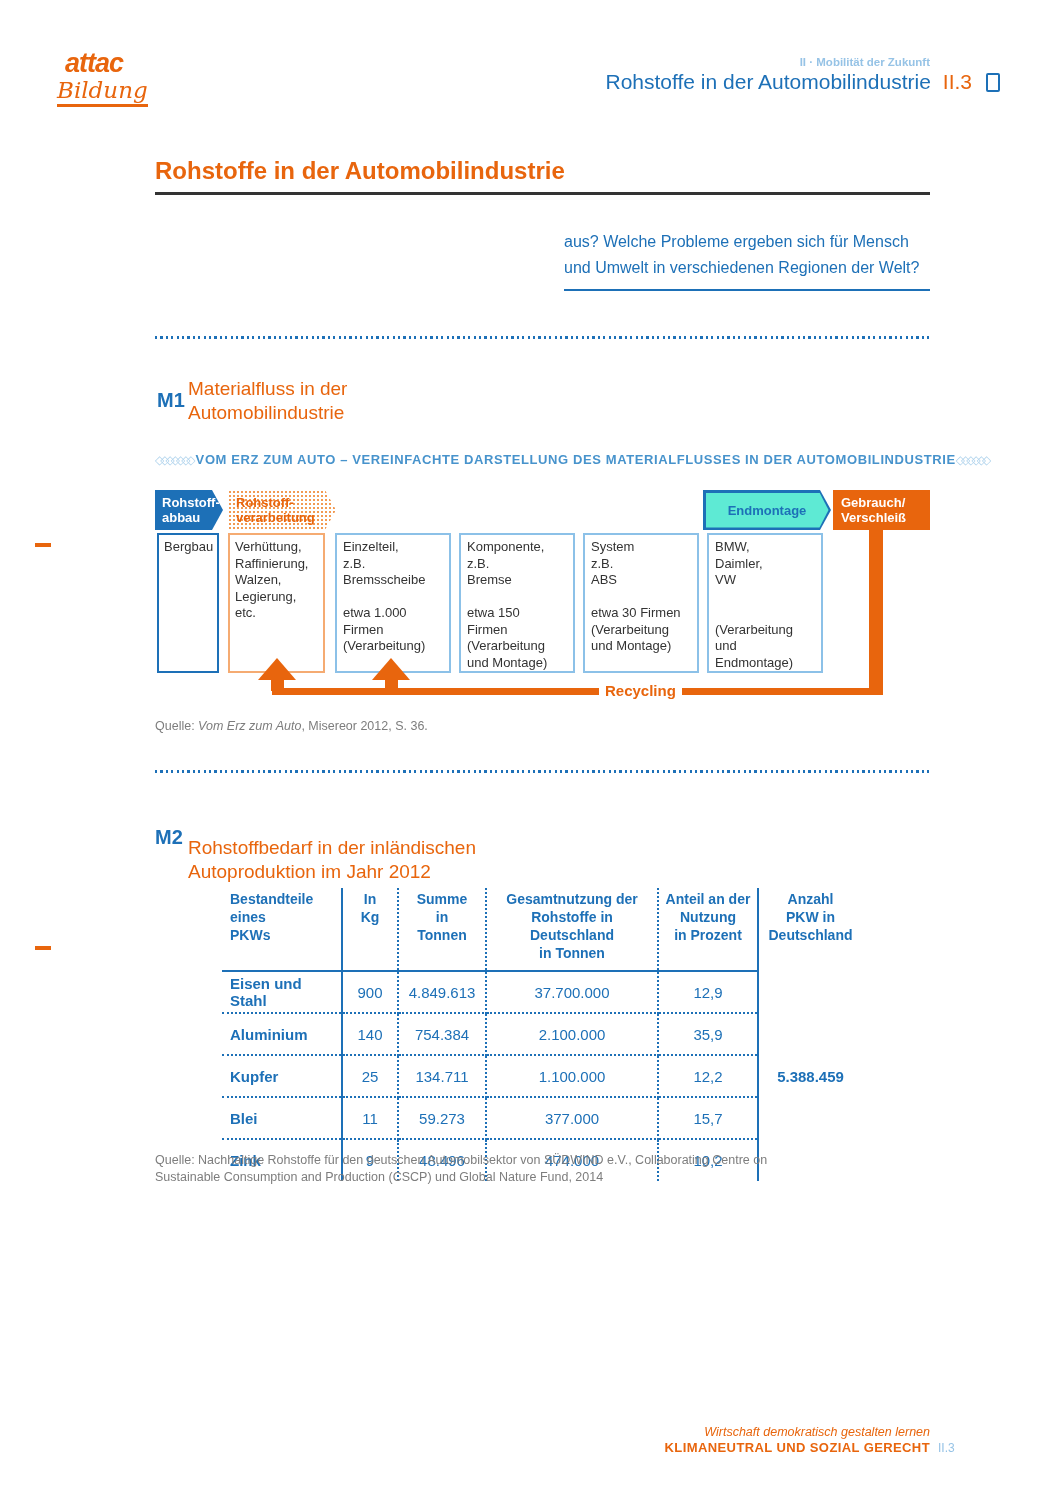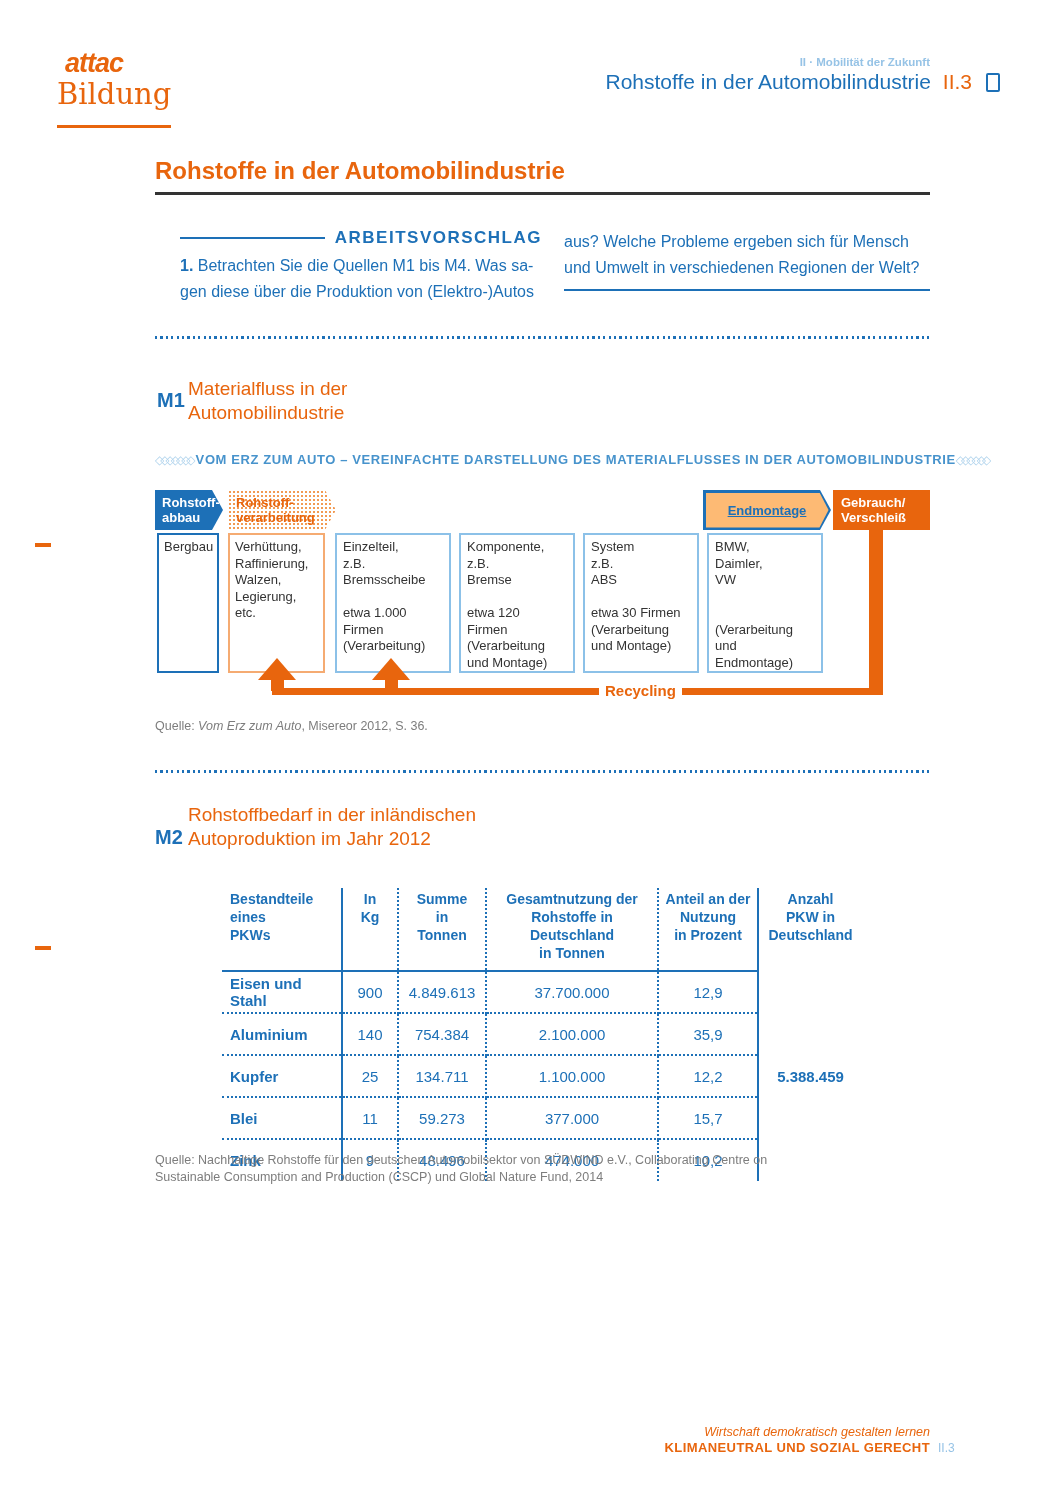--- a/index.html
+++ b/index.html
@@ -10,22 +10,22 @@
 
   
   :root{
     --blue:#1d70b7; --lblue:#96c3e6; --mblue:#4793cc; --orange:#e8650d;
     --lorange:#f5ab72; --gray:#7d7d7d; --boxblue:#8cc1e8; --dark:#333;
   }
 
   
   .logo { position:absolute; left:57px; top:48px; color:var(--orange); }
   .logo .l1 { font-weight:bold; font-style:italic; font-size:27px; letter-spacing:-1px; margin-left:8px; }
-  .logo .l2 { font-family:"DejaVu Serif","Liberation Serif",serif; font-size:29px;
-              border-bottom:3px solid var(--orange); padding-bottom:14px; display:inline-block; margin-top:-2px; }
+  .logo .l2 { font-family:"DejaVu Serif","Liberation Serif",serif; font-style:italic; font-size:23px;
+              border-bottom:3px solid var(--orange); padding-bottom:1px; display:inline-block; margin-top:-2px; }
 
   
   .kicker { position:absolute; left:530px; top:56px; width:400px; text-align:right;
             font-size:11.5px; font-weight:bold; color:var(--lblue); }
   .head-row { position:absolute; left:300px; top:70px; width:700px; display:flex;
               justify-content:flex-end; align-items:center; }
   .head-title { font-size:21px; color:var(--blue); }
   .head-chapter { font-size:21px; color:var(--orange); margin-left:12px; }
   .head-icon { width:14px; height:19px; border:2.5px solid var(--blue); border-radius:2px; margin-left:14px; }
 
@@ -63,24 +63,24 @@
           clip-path:polygon(0 0, calc(100% - 11px) 0, 100% 50%, calc(100% - 11px) 100%, 0 100%);
           font-size:13px; font-weight:bold; line-height:15px; }
   .dots-o { background-color:#fff;
             background-image:radial-gradient(#f29a52 1.1px, transparent 1.1px); background-size:4px 4px; }
   .dots-b { background-color:#fff;
             background-image:radial-gradient(#a9cfec 1.1px, transparent 1.1px); background-size:4px 4px; }
   .s1 { left:0; width:68px; background:var(--blue); color:#fff; padding-left:7px; }
   .s2 { left:73px; width:108px; color:var(--orange); padding-left:8px; }
   .s3 { left:183px; width:374px; color:var(--blue); justify-content:center; }
   .s4 { left:548px; width:128px; background:var(--blue); }
-  .s4 .inner { position:absolute; left:2.5px; top:2.5px; right:2.5px; bottom:2.5px; background:#fdba74;
+  .s4 .inner { position:absolute; left:2.5px; top:2.5px; right:2.5px; bottom:2.5px; background:#5eead4;
                clip-path:polygon(0 0, calc(100% - 9px) 0, 100% 50%, calc(100% - 9px) 100%, 0 100%);
                display:flex; align-items:center; justify-content:center; color:var(--blue);
-               font-size:13px; font-weight:bold;text-decoration:underline; }
+               font-size:13px; font-weight:bold; }
   .s5 { left:678px; width:97px; background:var(--orange); color:#fff; padding-left:8px; clip-path:none; }
 
   .dbox { position:absolute; top:43px; height:140px; background:#fff; border:2px solid var(--boxblue);
           padding:4px 6px; font-size:13px; line-height:16.5px; color:var(--dark); }
   .b1 { left:2px; width:62px; border-color:var(--blue); padding:4px 2px 4px 5px; }
   .b2 { left:73px; width:97px; border-color:var(--lorange); padding-left:5px; }
   .b3 { left:180px; width:116px; }
   .b4 { left:304px; width:116px; }
   .b5 { left:428px; width:116px; }
   .b6 { left:552px; width:116px; }
@@ -144,28 +144,20 @@
   <div class="kicker">II · Mobilität der Zukunft</div>
   <div class="head-row">
     <span class="head-title">Rohstoffe in der Automobilindustrie</span>
     <span class="head-chapter">II.3</span>
     <span class="head-icon"></span>
   </div>
 
   <div class="page-title">Rohstoffe in der Automobilindustrie</div>
   <div class="title-rule"></div>
 
-  <div class="av-left">
-    <div class="av-head">
-      <span class="line"></span>
-      <span class="lbl">ARBEITSVORSCHLAG</span>
-    </div>
-    <div class="av-body"><span class="num">1.</span> <span class="pre">Betrachten Sie die Quellen M1 bis M4. Was sa-
-gen diese über die Produktion von (Elektro-)Autos</span></div>
-  </div>
   <div class="av-right">
     <div class="pre">aus? Welche Probleme ergeben sich für Mensch
 und Umwelt in verschiedenen Regionen der Welt?</div>
     <div class="av-rule"></div>
   </div>
 
   <div class="dotsep" style="top:336px"></div>
 
   <div class="mlabel" style="left:157px; top:389px">M1</div>
   <div class="mtitle pre" style="left:188px; top:377px">Materialfluss in der
@@ -198,21 +190,21 @@
 z.B.
 Bremsscheibe
 
 etwa 1.000
 Firmen
 (Verarbeitung)</div>
     <div class="dbox b4 pre">Komponente,
 z.B.
 Bremse
 
-etwa 120
+etwa 150
 Firmen
 (Verarbeitung
 und Montage)</div>
     <div class="dbox b5 pre">System
 z.B.
 ABS
 
 etwa 30 Firmen
 (Verarbeitung
 und Montage)</div>
@@ -232,21 +224,21 @@
     <div class="ahead a2h"></div>
     <div class="astem a2s"></div>
     <div class="rec-label">Recycling</div>
   </div>
 
   <div class="source" style="top:718px"><span>Quelle: </span><span class="it">Vom Erz zum Auto</span><span>, Misereor 2012, S. 36.</span></div>
 
   <div class="dotsep" style="top:770px"></div>
 
   <div class="mlabel" style="left:155px; top:826px">M2</div>
-  <div class="mtitle pre" style="left:188px; top:803px">Rohstoffbedarf in der inländischen
+  <div class="mtitle pre" style="left:188px; top:836px">Rohstoffbedarf in der inländischen
 Autoproduktion im Jahr 2012</div>
 
   <table class="m2">
     <thead>
       <tr>
         <th class="c1 pre">Bestandteile
 eines
 PKWs</th>
         <th class="c2 pre">In
 Kg</th>

